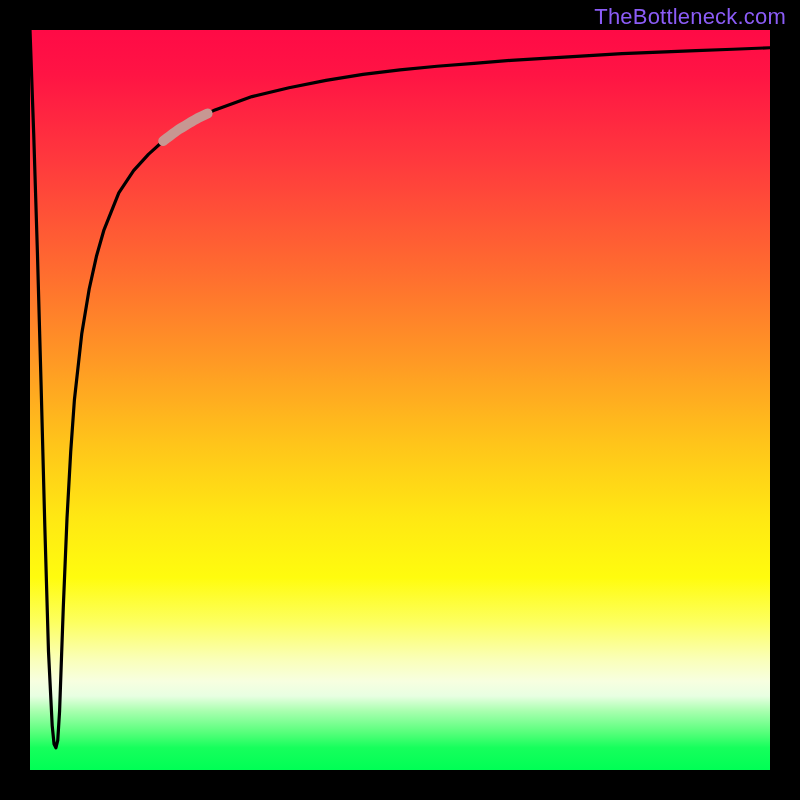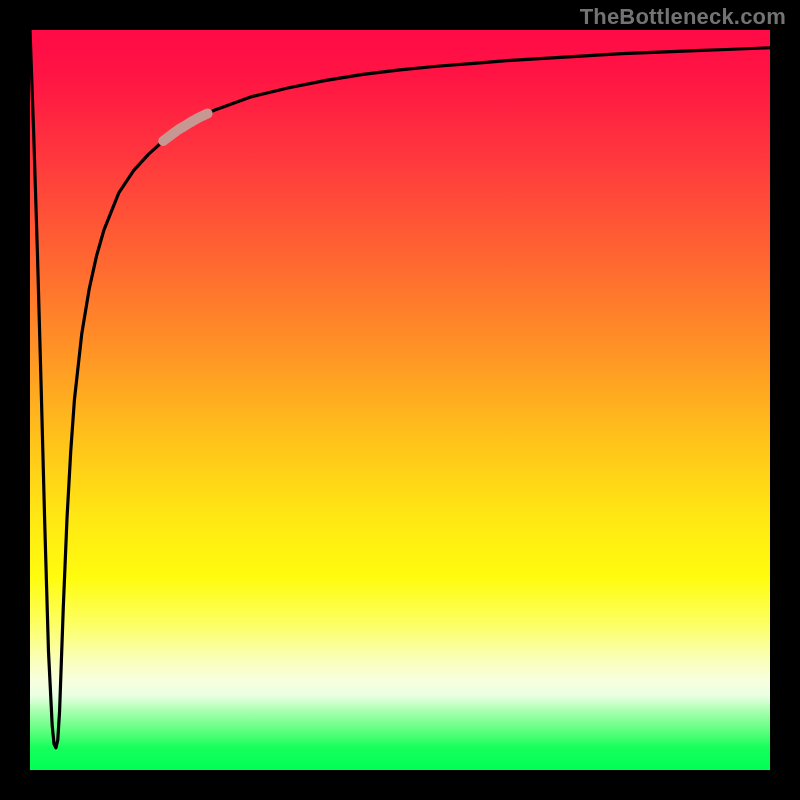--- a/index.html
+++ b/index.html
@@ -14,23 +14,23 @@
   .frame {
     position: relative;
     width: 800px;
     height: 800px;
     background: #000;
   }
   .attribution {
     position: absolute;
     top: 4px;
     right: 14px;
-    color: #737373;
+    color: #8b5cf6;
     font-size: 22px;
-    font-weight: 700;
+    font-weight: 400;
     letter-spacing: 0.2px;
     user-select: none;
   }
   .plot {
     position: absolute;
     
     left: 30px;
     top: 30px;
     width: 740px;
     height: 740px;

